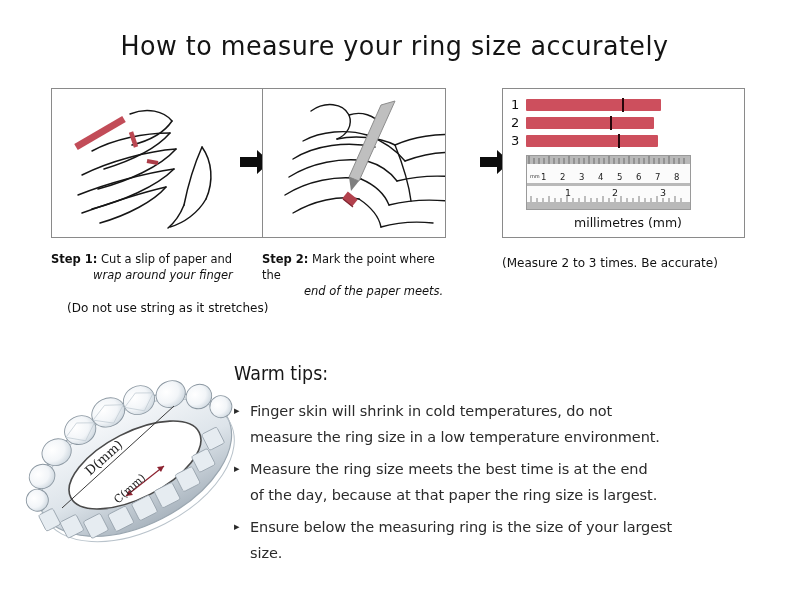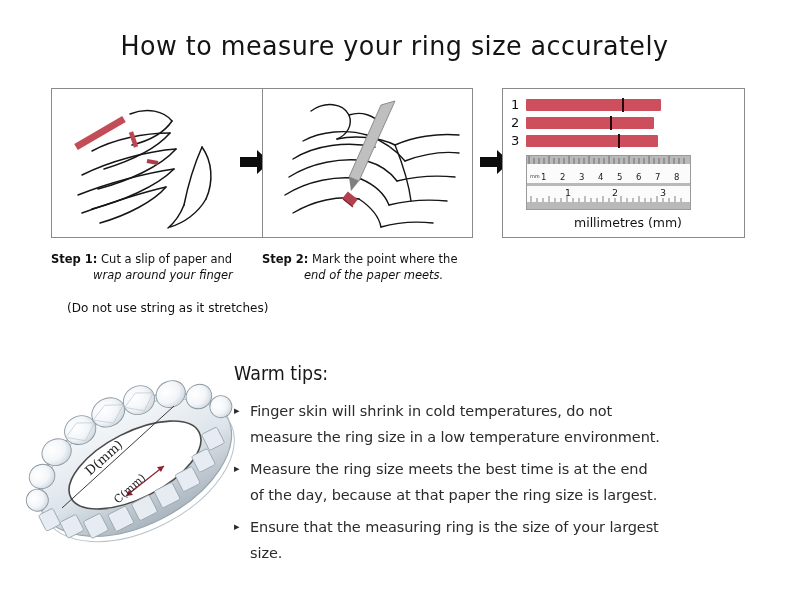--- a/index.html
+++ b/index.html
@@ -33,21 +33,21 @@
   #steps-row {
     position: absolute;
     left: 0; top: 88px;
     width: 789px; height: 250px;
   }
   .step-col {
     position: absolute;
     top: 0;
   }
   .step-col.c1 { left: 22px;  width: 253px; margin-left: 29px; }
-  .step-col.c2 { left: 262px; width: 211px; }
+  .step-col.c2 { left: 262px; width: 184px; }
   .step-col.c3 { left: 502px; width: 243px; }
 
   .panel {
     position: relative;
     height: 150px;
     border: 1px solid #8a8a8a;
     background: #ffffff;
     overflow: hidden;
   }
 
@@ -389,20 +389,21 @@
               <line x1="142" y1="46" x2="142" y2="42"></line>
             <line x1="148" y1="46" x2="148" y2="40"></line>
               <line x1="154" y1="46" x2="154" y2="42"></line>
           </g>
         </svg>
       </div>
 
       <div class="mm-caption">millimetres (mm)</div>
     </div>
 
+    <div class="note">(Measure 2 to 3 times. Be accurate)</div>
   </div>
 </div>
 
 <div id="ring-figure">
   <svg width="235" height="215" viewBox="0 0 235 215">
     <defs>
       <radialGradient id="gem" cx="40%" cy="35%" r="70%">
         <stop offset="0%" stop-color="#ffffff"></stop>
         <stop offset="60%" stop-color="#f2f5f8"></stop>
         <stop offset="100%" stop-color="#ccd6de"></stop>
@@ -478,17 +479,17 @@
     <div class="tip-marker">▸</div>
     <div class="tip-text">
       <div>Measure the ring size meets the best time is at the end</div>
       <div>of the day, because at that paper the ring size is largest.</div>
     </div>
   </div>
 
   <div class="tip">
     <div class="tip-marker">▸</div>
     <div class="tip-text">
-      <div>Ensure that the measuring ring is the size of your largest</div>
+      <div>Ensure below the measuring ring is the size of your largest</div>
       <div>size.</div>
     </div>
   </div>
 </div>
 
 </body></html>

